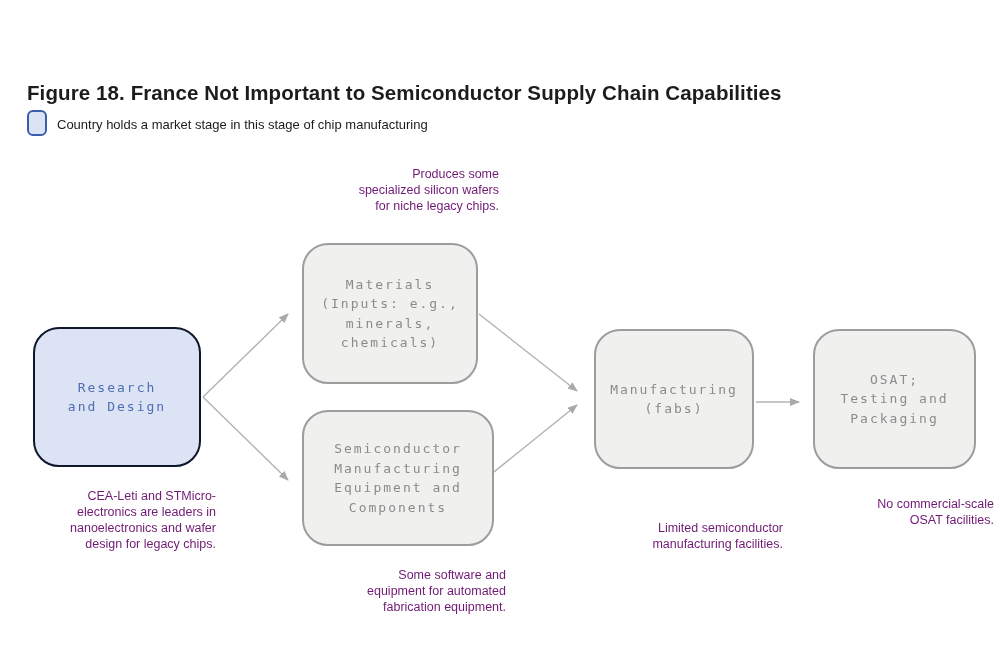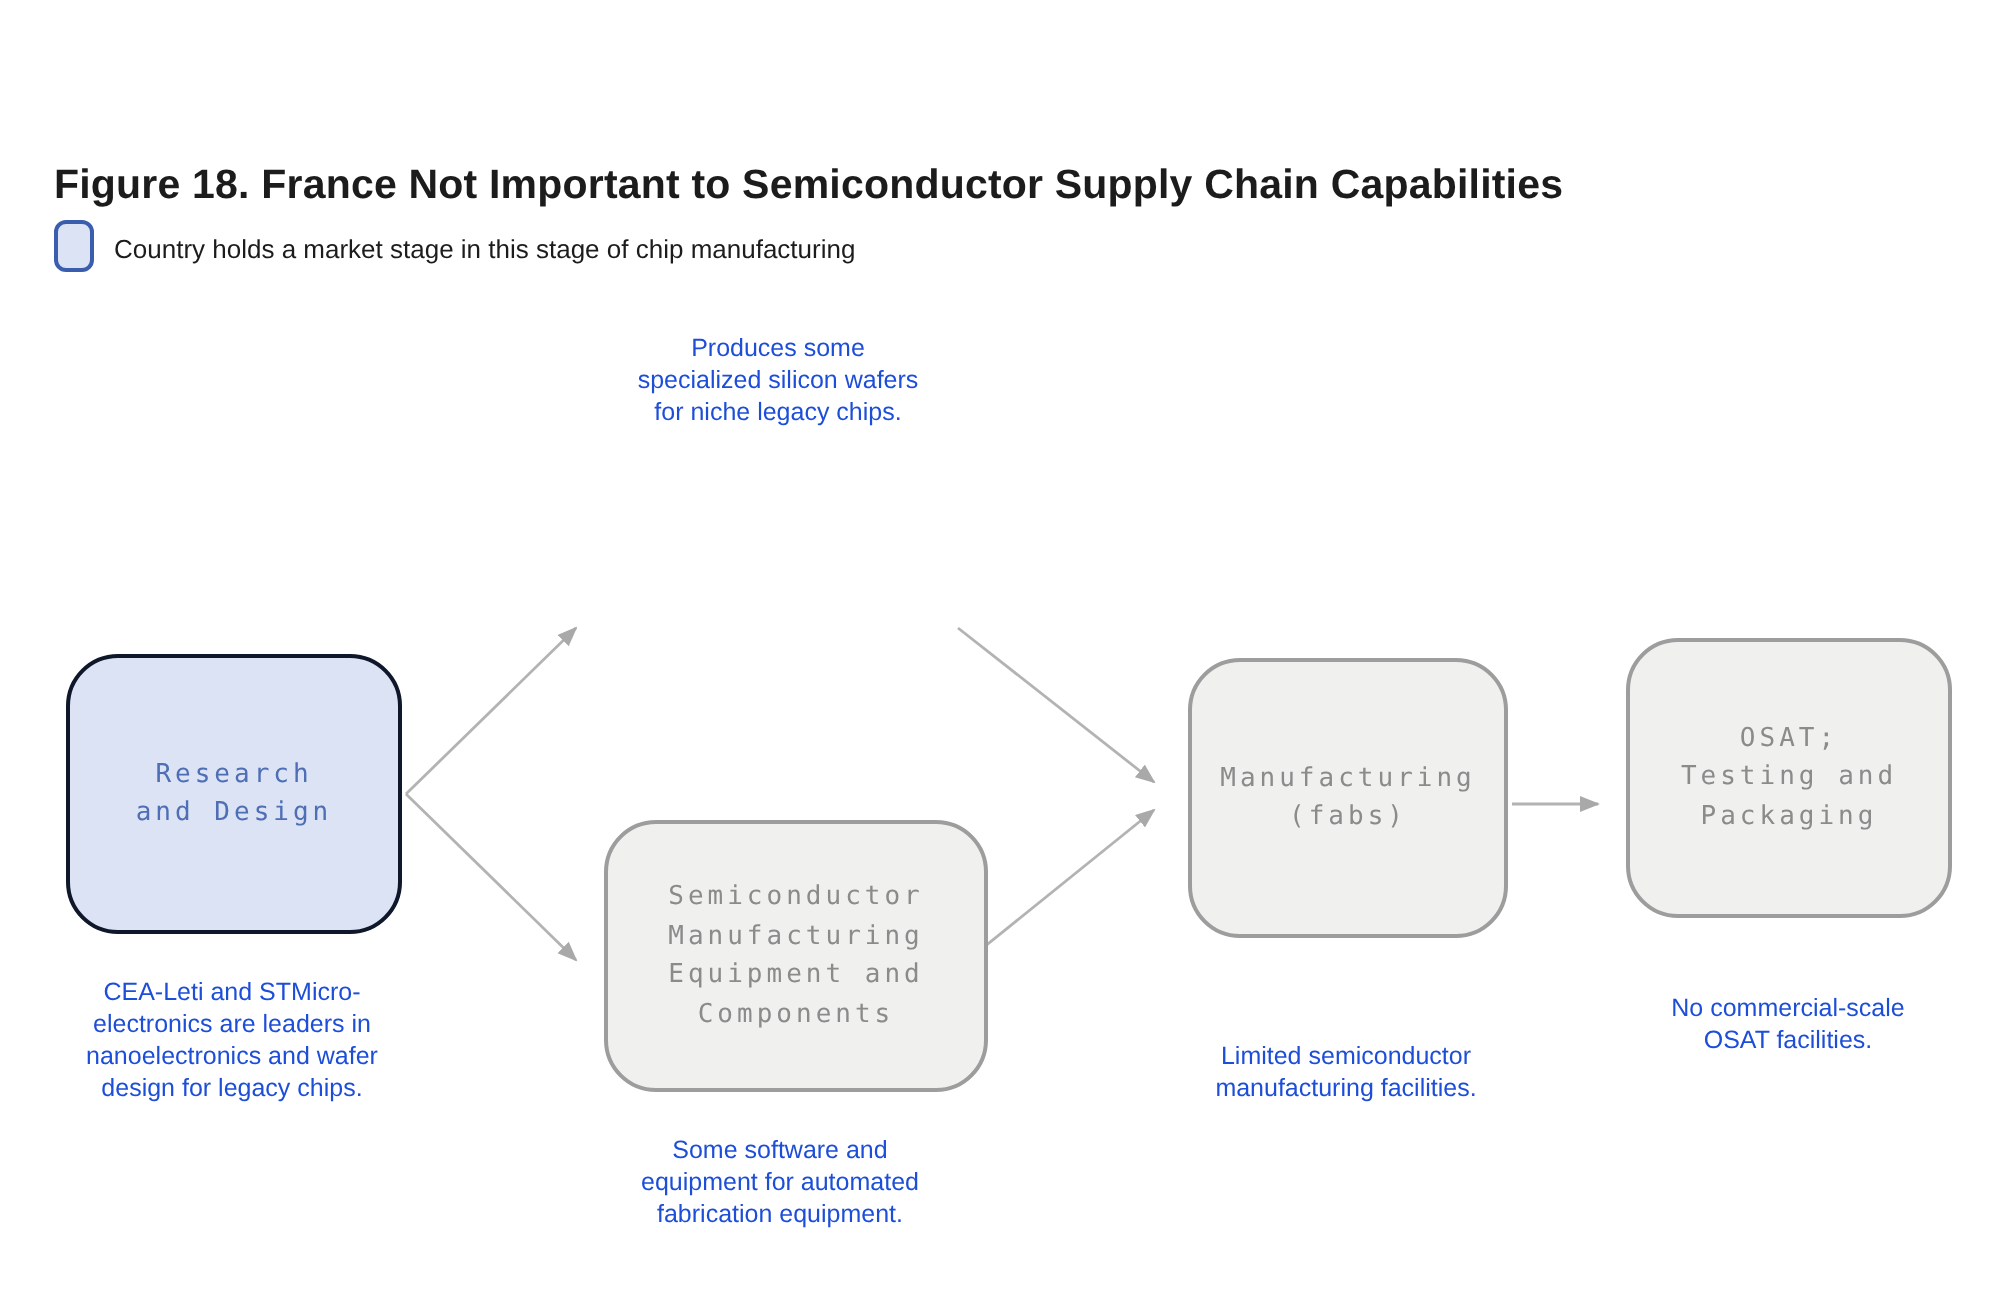--- a/index.html
+++ b/index.html
@@ -37,26 +37,26 @@
     font-size:13px; letter-spacing:2px; line-height:19.5px;
     white-space:pre-line;
   }
   .node-gray { background:#f0f0ef; border:2px solid #9d9d9d; color:#8b8b8b; }
   .node-blue { background:#dbe3f4; border:2px solid #0f172a; color:#4e6eb5; }
 
   #node-research      { left:33px;  top:327px; width:168px; height:140px; }
   #node-materials     { left:302px; top:243px; width:176px; height:141px; }
   #node-sme           { left:302px; top:410px; width:192px; height:136px; }
   #node-manufacturing { left:594px; top:329px; width:160px; height:140px; }
-  #node-osat          { left:813px; top:319px; width:163px; height:140px; }
+  #node-osat          { left:813px; top:329px; width:163px; height:140px; }
 
   .note {
     position:absolute;
-    font-size:12.5px; line-height:16px; color:#1d4ed8;
-    text-align:center; white-space:pre-line;
+    font-size:12.5px; line-height:16px; color:#701a75;
+    text-align:right; white-space:pre-line;
   }
   #note-materials     { left:279px; top:166px; width:220px; }
   #note-research      { left:16px;  top:488px; width:200px; }
   #note-sme           { left:274px; top:567px; width:232px; }
   #note-manufacturing { left:563px; top:520px; width:220px; }
   #note-osat          { left:794px; top:496px; width:200px; }
 
   .arrow-layer {
     position:absolute; left:0; top:0; width:1000px; height:654px;
     pointer-events:none;
@@ -83,20 +83,24 @@
       <path d="M203,397 L288,480" marker-end="url(#ah)"></path>
       <path d="M479,314 L577,391" marker-end="url(#ah)"></path>
       <path d="M479,484 L577,405" marker-end="url(#ah)"></path>
       <path d="M756,402 L799,402" marker-end="url(#ah)"></path>
     </g>
   </svg>
 
   <div class="node node-blue" id="node-research">Research
 and Design</div>
 
+  <div class="node node-gray" id="node-materials">Materials
+(Inputs: e.g.,
+minerals,
+chemicals)</div>
 
   <div class="node node-gray" id="node-sme">Semiconductor
 Manufacturing
 Equipment and
 Components</div>
 
   <div class="node node-gray" id="node-manufacturing">Manufacturing
 (fabs)</div>
 
   <div class="node node-gray" id="node-osat">OSAT;

